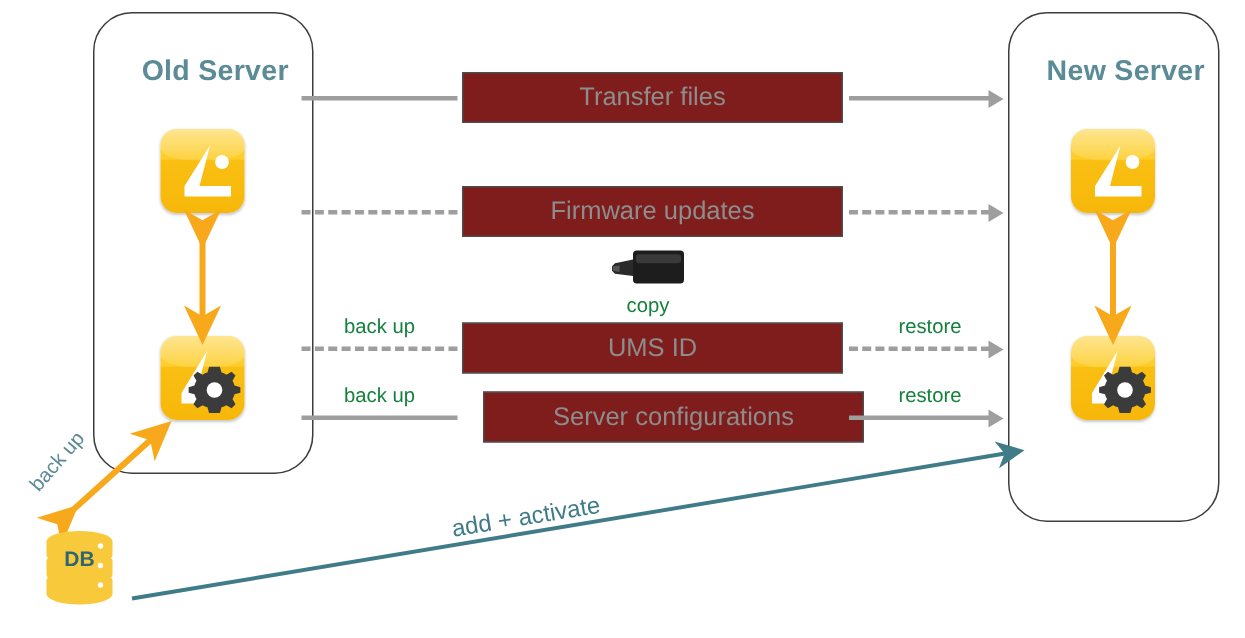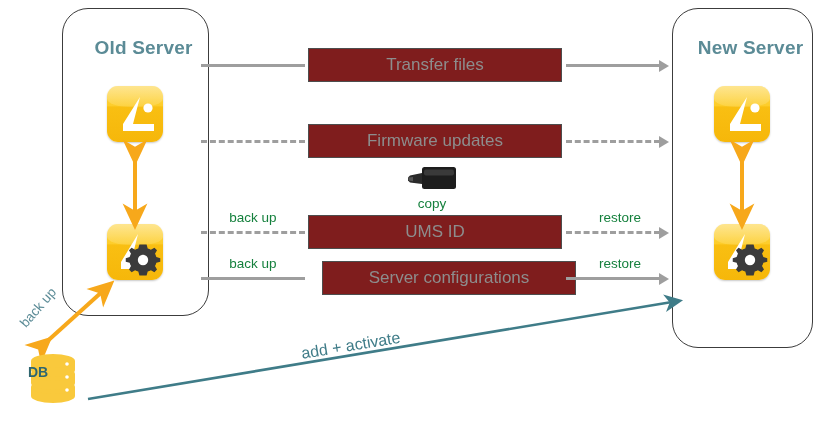--- a/index.html
+++ b/index.html
@@ -74,21 +74,21 @@
   }
 
   
   #usb{position:absolute;left:404px;top:164px;width:56px;height:30px;}
   #usb-caption{left:404px;top:196px;width:56px;}
 
   
   #db{position:absolute;left:28px;top:350px;width:56px;height:62px;}
   #db-label{
     position:absolute;left:28px;top:364px;width:50px;
-    font-size:14px;font-weight:bold;color:#2f6670;
+    text-align:center;font-size:14px;font-weight:bold;color:#2f6670;
     pointer-events:none;
   }
   #backup-rot{
     position:absolute;left:2px;top:300px;width:72px;
     font-size:13.5px;color:#5b8b96;
     transform:rotate(-49deg);transform-origin:50% 50%;
     text-align:center;white-space:nowrap;
   }
 
   

